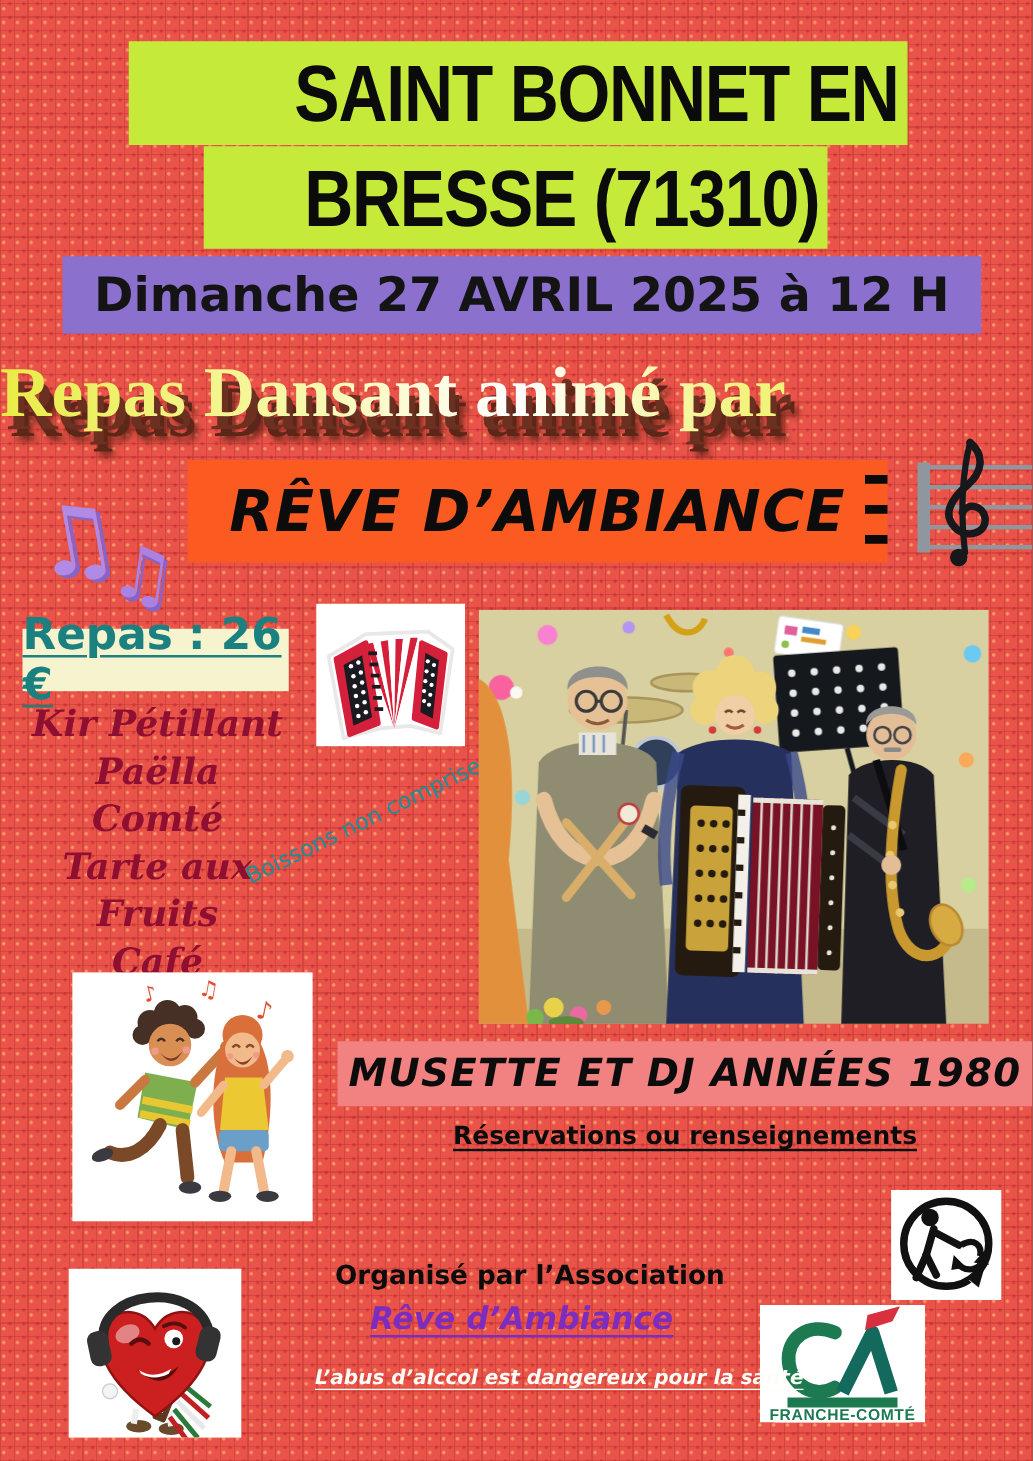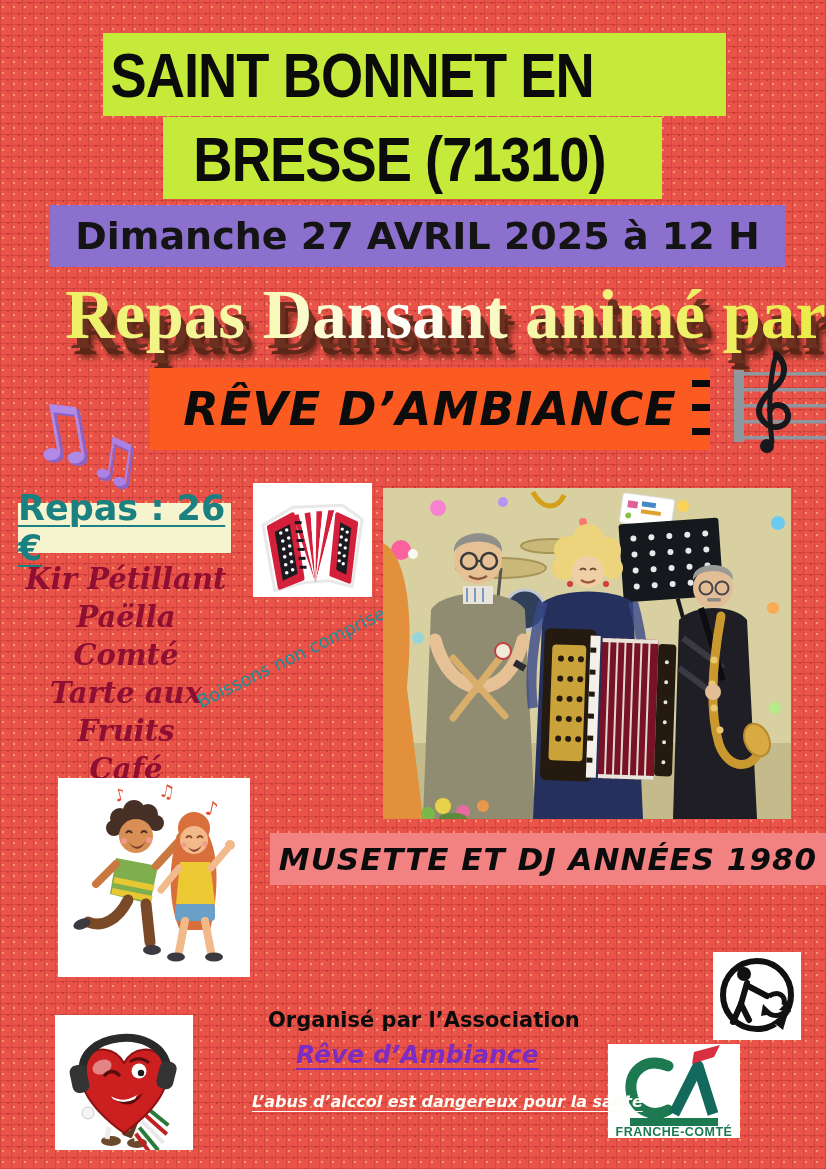--- a/index.html
+++ b/index.html
@@ -11,32 +11,32 @@
     background-color:#ea5349;
     background-image:
       radial-gradient(circle at 3px 7px, rgba(255,205,130,.55) 1.1px, transparent 1.6px),
       radial-gradient(circle at 8px 3px, rgba(190,40,40,.55) 1.1px, transparent 1.6px),
       repeating-linear-gradient(0deg, rgba(185,55,48,.45) 0 1px, transparent 1px 11px),
       repeating-linear-gradient(90deg, rgba(185,55,48,.45) 0 1px, transparent 1px 11px);
     background-size:11px 11px, 11px 11px, auto, auto;
   }
   .abs{ position:absolute; }
 
-  .green-box{ position:absolute; background:#c6ea3a; display:flex; align-items:center; justify-content:flex-start;
+  .green-box{ position:absolute; background:#c6ea3a; display:flex; align-items:center; justify-content:flex-end;
     font-family:"Liberation Sans",sans-serif; font-weight:800; color:#0b0b0b; }
   .green-box span{ display:inline-block; transform:scaleY(1.14) scaleX(.97); letter-spacing:-1px; }
   #title1{ left:103px; top:33px; width:623px; height:83px; font-size:56px; }
   #title2{ left:163px; top:117px; width:499px; height:82px; font-size:56px;padding-left:24px; }
 
   #dateBanner{ left:50px; top:205px; width:735px; height:62px; background:#8b70cd;
     display:flex; align-items:center; justify-content:center;
     font-size:38px; font-weight:bold; color:#141414; }
 
-  #wordart{ left:0; top:276px; width:826px; height:90px; text-align:right;
-    font-family:"Liberation Serif",serif; font-weight:bold; font-size:69px; line-height:78px; }
+  #wordart{ left:0; top:276px; width:826px; height:90px; text-align:left;
+    font-family:"Liberation Serif",serif; font-weight:bold; font-size:57px; line-height:78px; }
   .wordart-layer{ position:absolute; left:0; top:0; width:100%; white-space:nowrap; }
   .wordart-shadow{ color:#6b3020; transform:translate(5px,10px) scaleY(1.02);
     text-shadow:3px 5px 0 #5c2619, 6px 9px 5px rgba(80,30,15,.75); }
   .wordart-face{ background:linear-gradient(90deg,#e9ec45 0%,#f6f8a6 28%,#ffffff 50%,#f2f37e 72%,#e9ec45 100%);
     -webkit-background-clip:text; background-clip:text; color:transparent; }
 
   #bandBanner{ left:150px; top:368px; width:560px; height:82px; background:#fb5a20;
     display:flex; align-items:center; justify-content:center;
     font-size:46px; font-weight:bold; font-style:italic; letter-spacing:1px; color:#0c0c0c; }
 
@@ -418,20 +418,21 @@
         <ellipse cx="118" cy="179" rx="9" ry="4.5" fill="#3a3a40"></ellipse>
         <ellipse cx="156" cy="179" rx="9" ry="4.5" fill="#3a3a40"></ellipse>
       </g>
     </svg>
   </div>
 
   <div class="abs" id="programBanner">
     <span>MUSETTE ET DJ ANNÉES 1980</span>
   </div>
 
+  <div class="abs" id="reservations">Réservations ou renseignements</div>
 
   <div class="white-card" id="triman">
     <svg width="88" height="88" viewBox="0 0 88 88">
       <rect width="88" height="88" fill="#ffffff"></rect>
       <circle cx="44" cy="43" r="34" fill="none" stroke="#111" stroke-width="6"></circle>
       <polygon points="62,72 76,66 70,80" fill="#ffffff"></polygon>
       <polygon points="60,70 74,64 70,78" fill="#111"></polygon>
       <circle cx="31" cy="22" r="7" fill="#111"></circle>
       <path d="M34,31 L28,52" stroke="#111" stroke-width="6" stroke-linecap="round"></path>
       <path d="M28,52 L20,70" stroke="#111" stroke-width="6" stroke-linecap="round"></path>

